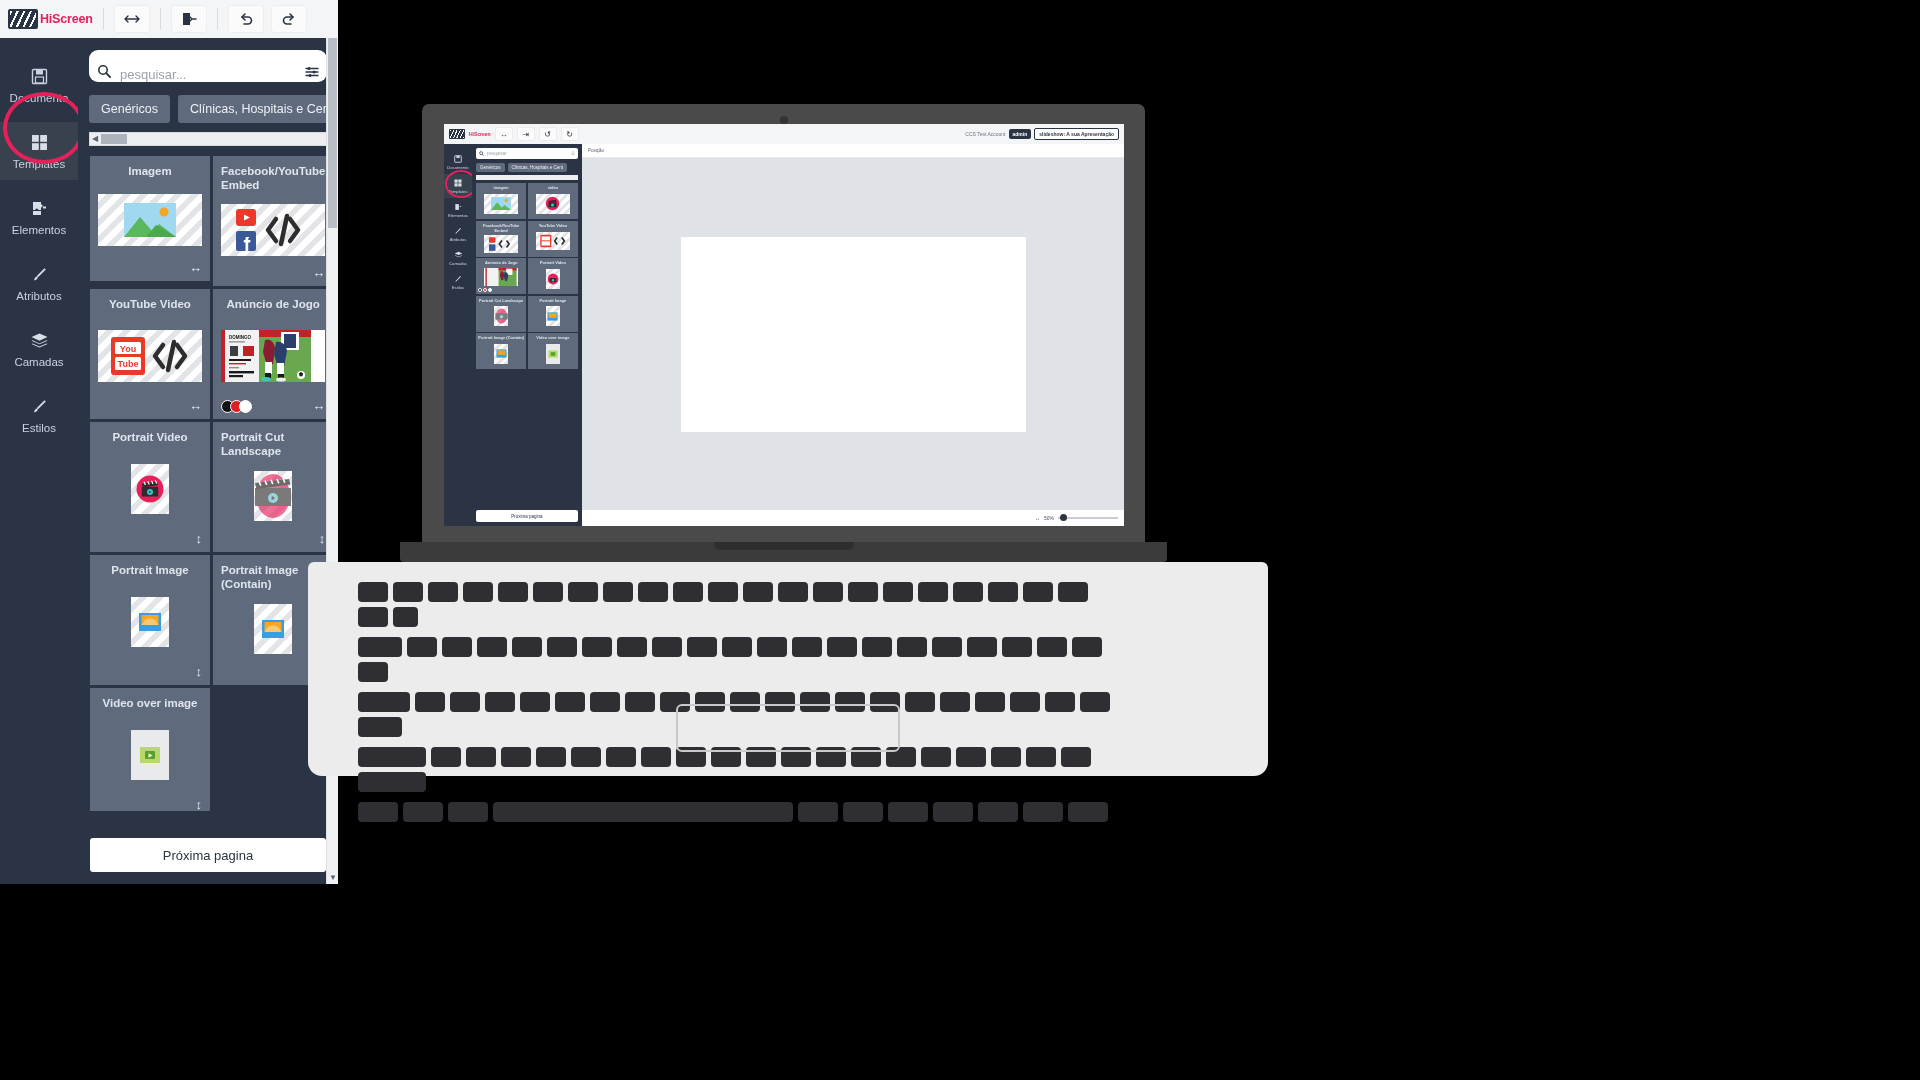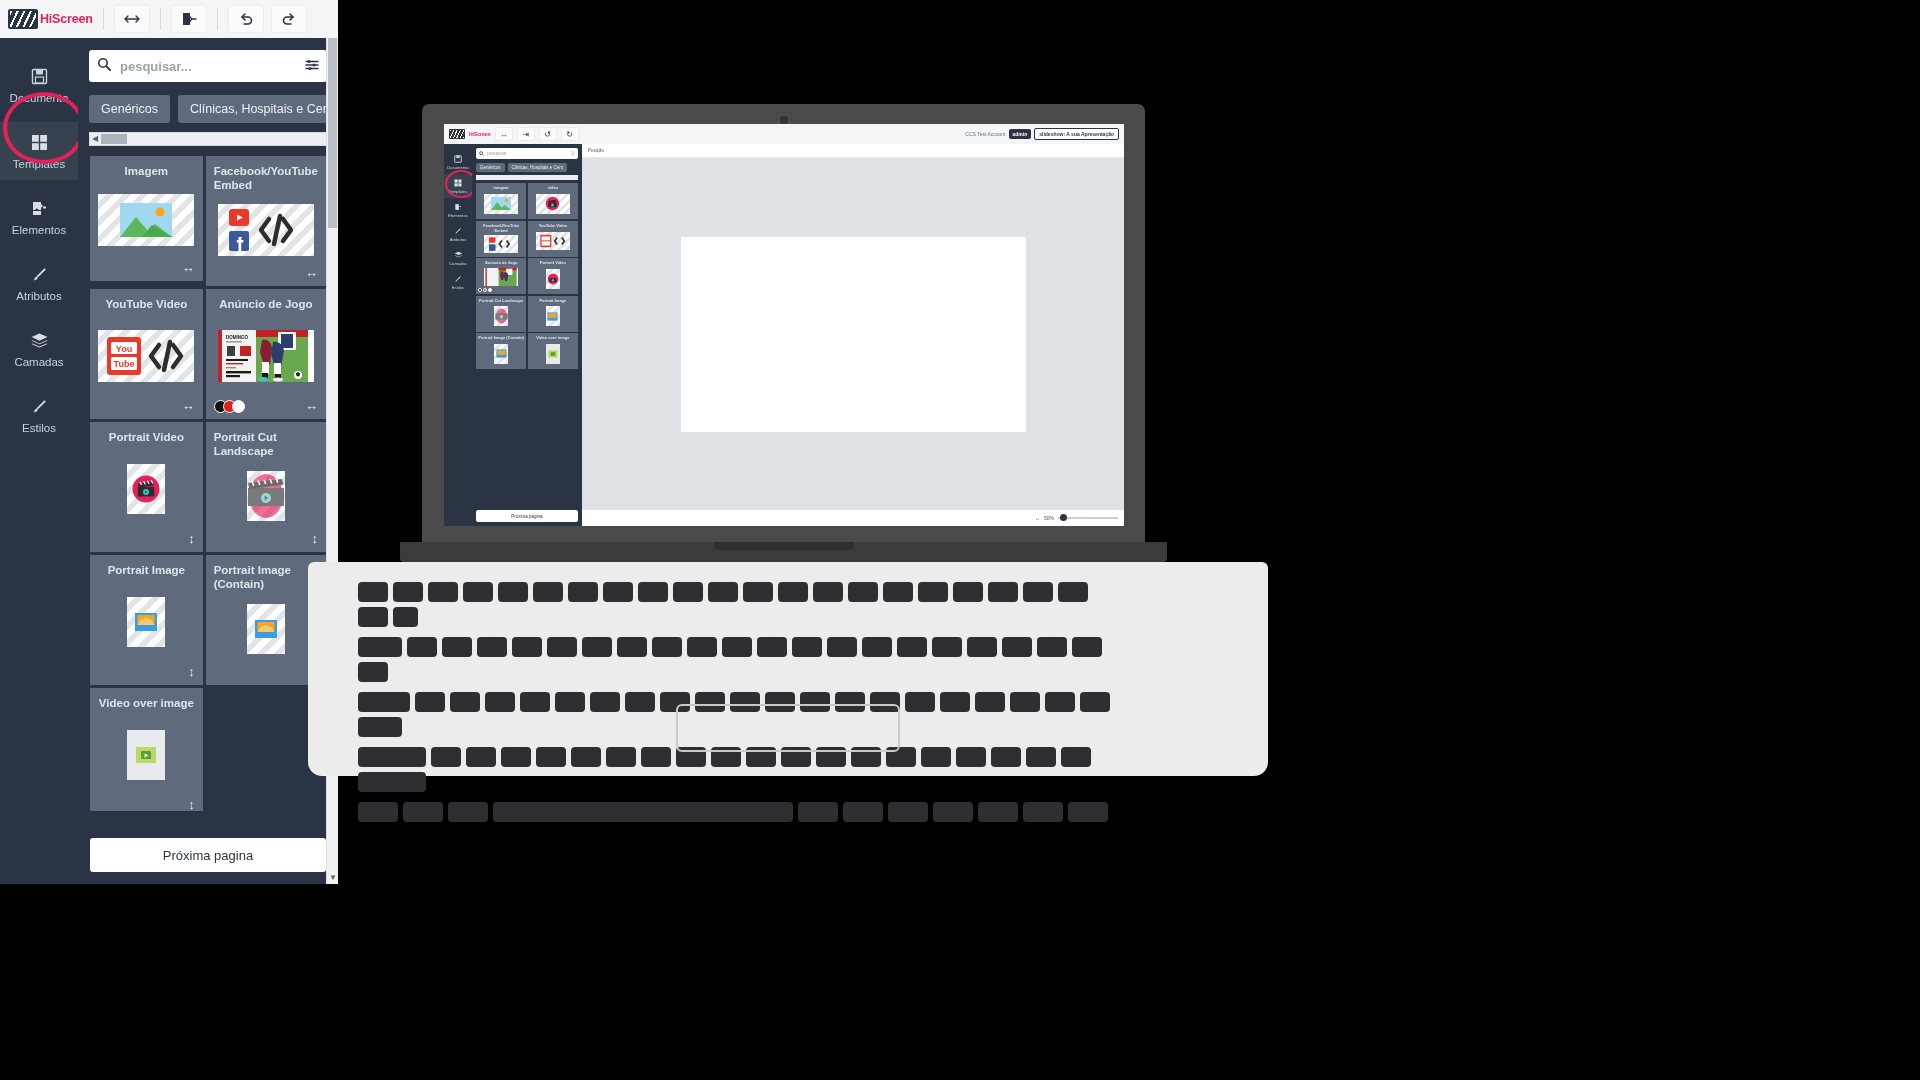--- a/index.html
+++ b/index.html
@@ -62,22 +62,22 @@
     pointer-events:none;
   }
 
   
   .panel {
     position:absolute; left:78px; top:38px; width:260px; height:846px;
     background:#2b3444;
   }
   .search-row { padding: 12px 11px 0 11px; }
   .search-box {
-    height: 32px; background:#fff; border-radius:3px;
-    display:flex; align-items:center; padding: 0 8px; gap:9px;font-weight:bold;
+    height: 32px; background:#fff; border-radius:9px;
+    display:flex; align-items:flex-end; padding: 0 8px; gap:9px;
   }
   .search-box .ph { color:#9aa3ad; font-size:13px; }
   .search-box .filter { margin-left:auto; color:#2b3444; }
   .chips { display:flex; gap:8px; padding: 13px 0 0 11px; overflow:hidden; }
   .chip {
     background:#5f6a7d; color:#eef1f5; border-radius:3px;
     font-size:12.5px; height:28px; display:flex; align-items:center; padding:0 12px; white-space:nowrap;
   }
   .hscroll {
     margin: 9px 11px 0 11px; height: 14px; background:#eceef1;
@@ -97,21 +97,21 @@
   .card.h-small { height:125px; }
   .card.h-big { height:130px; }
   .card-title { color:#dfe5ec; font-size:11.5px; font-weight:bold; line-height:14px; }
   .card-title.center { text-align:center; }
   .thumb-area { flex:1; display:flex; align-items:center; justify-content:center; padding: 5px 0 2px; }
   .hatch {
     background-image: repeating-linear-gradient(135deg,#ffffff 0 6px,#e2e4e8 6px 12px);
     background-color:#fff;
     display:flex; align-items:center; justify-content:center;
   }
-  .th-land { width: 96px; height: 52px; }
+  .th-land { width: 104px; height: 52px; }
   .th-port { width: 38px; height: 50px; }
   .card-foot {
     display:flex; align-items:center; justify-content:flex-end;
     height: 16px; color:#e8ecf1; font-size:13px;
   }
   .dots { position:absolute; left:8px; bottom:6px; display:flex; }
   .dots span { width:13px; height:13px; border-radius:50%; border:1.5px solid #fff; margin-right:-4px; }
 
   .next-btn-wrap { position:absolute; left:12px; right:12px; bottom: 12px; }
   .next-btn {

